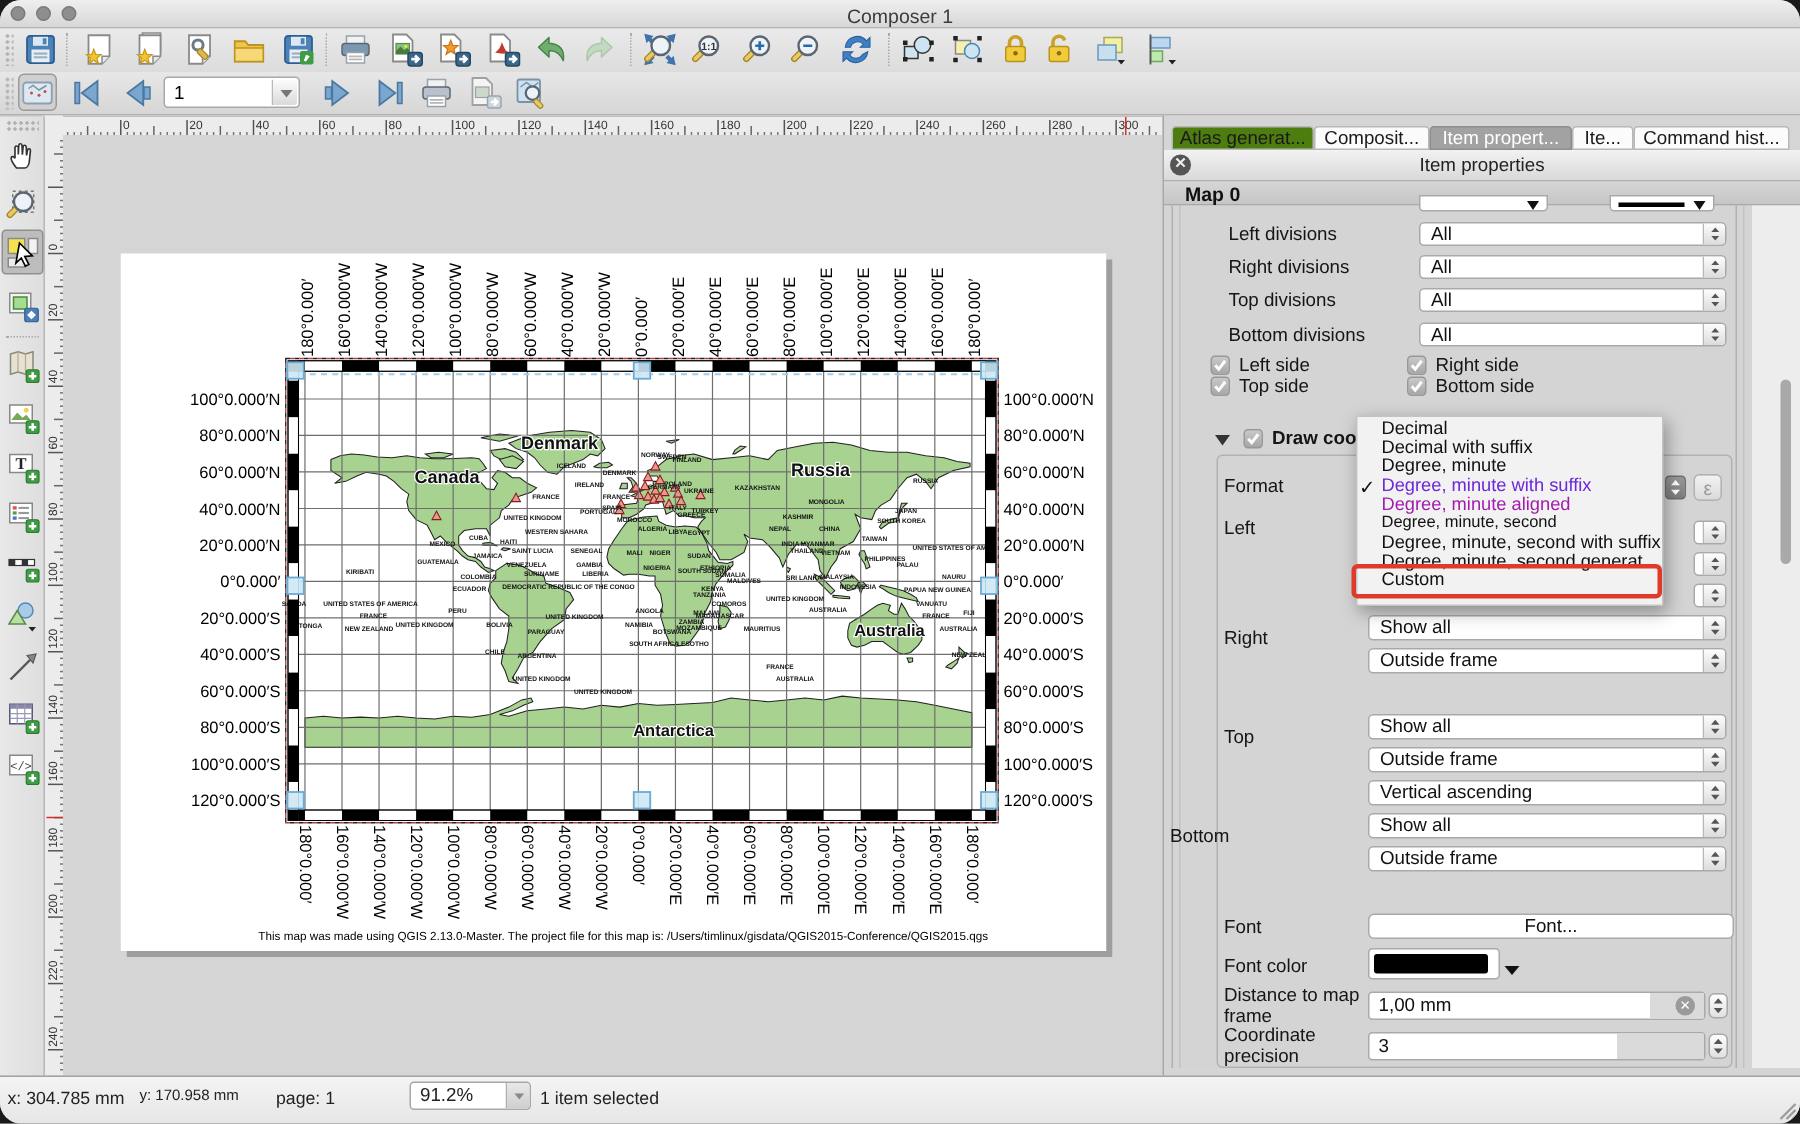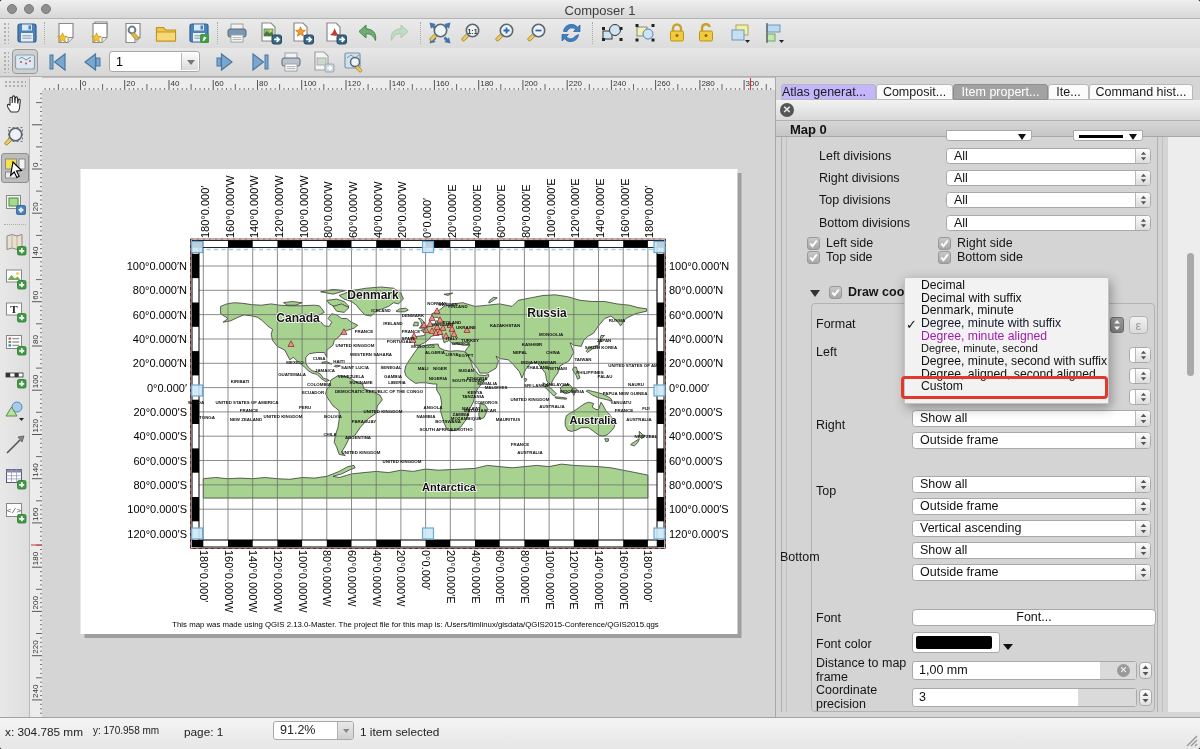--- a/index.html
+++ b/index.html
@@ -1,15 +1,15 @@
 <!DOCTYPE html>
 <html><head><meta charset="utf-8"><style>
 *{margin:0;padding:0;box-sizing:border-box}
 body{width:1200px;height:749px;background:#1a1a1a;font-family:"Liberation Sans",sans-serif;overflow:hidden}
-#win{position:absolute;left:0;top:0;width:1200px;height:749px;border-radius:3px;overflow:hidden;background:#d4d4d4}
+#win{position:absolute;left:0;top:0;width:1200px;height:749px;border-radius:14px;overflow:hidden;background:#d4d4d4}
 .abs{position:absolute}
 .tb-sep{position:absolute;width:1px;border-left:1px dotted #aaa;height:22px;top:3px}
 .grip{position:absolute;width:6px;height:22px;top:3px;background-image:radial-gradient(circle at 2px 2px,#b0b0b0 1px,transparent 1.2px);background-size:4px 4px}
 label,div{cursor:default}
 .ddrow{position:absolute;height:16px;background:#fff;border:1px solid #a9a9a9;border-radius:3.5px;font-size:12.5px;color:#111;line-height:14.5px;padding-left:7px}
 .ddrow .sp{position:absolute;right:0;top:0;width:15px;height:14px;border-left:1px solid #b8b8b8;background:linear-gradient(#fdfdfd,#dcdcdc);border-radius:0 3px 3px 0}
 .chk{position:absolute;width:13px;height:13px;border:1px solid #989898;border-radius:3px;background:linear-gradient(#c9c9c9,#a6a6a6);text-align:center;line-height:10px}
 .lbl{position:absolute;font-size:12.5px;color:#151515}
 .spinbtn{position:absolute;width:13px;height:17px;background:linear-gradient(#fefefe,#e0e0e0);border:1px solid #a9a9a9;border-radius:4px}
 </style></head><body>
@@ -973,27 +973,28 @@
 <text x="627.0" y="398.9" text-anchor="start">80°0.000′S</text>
 <text x="145.0" y="423.2" text-anchor="end">100°0.000′S</text>
 <text x="627.0" y="423.2" text-anchor="start">100°0.000′S</text>
 <text x="145.0" y="447.5" text-anchor="end">120°0.000′S</text>
 <text x="627.0" y="447.5" text-anchor="start">120°0.000′S</text>
 </g>
 <text x="373.5" y="536.5" font-family="Liberation Sans, sans-serif" font-size="7.8px" fill="#000" text-anchor="middle">This map was made using QGIS 2.13.0-Master. The project file for this map is:  /Users/timlinux/gisdata/QGIS2015-Conference/QGIS2015.qgs</text>
 </svg>
 <div class="abs" style="left:775px;top:77px;width:425px;height:640px;background:#d5d5d5;border-left:1px solid #a8a8a8"></div>
 <div class="abs" style="left:776px;top:84px;width:424px;height:16px"></div>
-<div class="abs" style="left:781px;top:84px;width:95px;height:16px;background:#c4b5fd;color:#1a1a1a;border:1px solid #b8b8b8;border-radius:3px 3px 0 0;font-size:12.5px;line-height:15px;white-space:nowrap;overflow:hidden">Atlas generat...</div>
+<div class="abs" style="left:781px;top:84px;width:95px;height:16px;background:#4d7c0f;color:#1a1a1a;border:1px solid #b8b8b8;border-radius:3px 3px 0 0;font-size:12.5px;text-align:center;line-height:15px;white-space:nowrap;overflow:hidden">Atlas generat...</div>
 <div class="abs" style="left:876px;top:84px;width:77px;height:16px;background:#fbfbfb;color:#1a1a1a;border:1px solid #b8b8b8;border-radius:3px 3px 0 0;font-size:12.5px;text-align:center;line-height:15px;white-space:nowrap;overflow:hidden">Composit...</div>
 <div class="abs" style="left:953px;top:84px;width:95px;height:16px;background:#a2a2a2;color:#fff;border:1px solid #8e8e8e;border-radius:3px 3px 0 0;font-size:12.5px;text-align:center;line-height:15px;white-space:nowrap;overflow:hidden">Item propert...</div>
 <div class="abs" style="left:1048px;top:84px;width:41px;height:16px;background:#fbfbfb;color:#1a1a1a;border:1px solid #b8b8b8;border-radius:3px 3px 0 0;font-size:12.5px;text-align:center;line-height:15px;white-space:nowrap;overflow:hidden">Ite...</div>
 <div class="abs" style="left:1089px;top:84px;width:104px;height:16px;background:#fbfbfb;color:#1a1a1a;border:1px solid #b8b8b8;border-radius:3px 3px 0 0;font-size:12.5px;text-align:center;line-height:15px;white-space:nowrap;overflow:hidden">Command hist...</div>
 <div class="abs" style="left:776px;top:100px;width:424px;height:21px;background:linear-gradient(#f2f2f2,#d9d9d9);border-bottom:1px solid #b0b0b0"></div>
 <div class="abs" style="left:780px;top:103px;width:14px;height:14px;border-radius:50%;background:#555;color:#eee;font-size:10px;text-align:center;line-height:14px;font-weight:bold">✕</div>
+<div class="abs" style="left:776px;top:103px;width:424px;text-align:center;font-size:12.5px;color:#222">Item properties</div>
 <div class="abs" style="left:776px;top:121px;width:424px;height:16px;background:linear-gradient(#d6d6d6,#c6c6c6);border-bottom:1px solid #a8a8a8"></div>
 <div class="abs" style="left:790px;top:122px;font-size:13px;font-weight:bold;color:#111">Map 0</div>
 <div class="abs" style="left:776px;top:137px;width:424px;height:575px;background:#d4d4d4"></div>
 <div class="abs" style="left:781px;top:137px;width:1px;height:575px;background:#b0b0b0"></div>
 <div class="abs" style="left:786px;top:137px;width:1px;height:575px;background:#c2c2c2"></div>
 <div class="abs" style="left:1157px;top:137px;width:1px;height:575px;background:#b0b0b0"></div>
 <div class="abs" style="left:1162px;top:137px;width:1px;height:575px;background:#c2c2c2"></div>
 <div class="abs" style="left:1168px;top:137px;width:32px;height:575px;background:#ededed"></div>
 <div class="abs" style="left:1187px;top:253px;width:7px;height:123px;background:#a9a9a9;border-radius:4px"></div>
 <div class="ddrow" style="left:946px;top:130px;width:86px;height:11px;border-radius:0 0 3px 3px">
@@ -1126,26 +1127,26 @@
 <div class="lbl" style="left:816px;top:684px;width:92px;line-height:13.5px">Coordinate precision</div>
 <div class="abs" style="left:912px;top:688px;width:225px;height:19px;background:#fff;border:1px solid #a9a9a9;border-radius:3px;font-size:12.5px;line-height:17px;padding-left:6px;color:#111">3</div>
 <div class="abs" style="left:1078px;top:689px;width:58px;height:17px;background:#dadada"></div>
 <div class="spinbtn" style="left:1139px;top:689px"><svg width="11" height="15" viewBox="0 0 11 15">
         <path d="M2.5 6l3-3.5 3 3.5z" fill="#555"></path>
         <path d="M2.5 9l3 3.5 3-3.5z" fill="#555"></path>
       </svg></div>
 <div class="abs" style="left:904px;top:276.5px;width:205px;height:127px;background:#f2f2f2;border:1px solid #c4c4c4;border-radius:1px;box-shadow:2px 4px 12px rgba(0,0,0,0.35);z-index:40"></div>
 <div class="abs" style="left:921px;top:279.0px;font-size:12.2px;color:#111;z-index:41;white-space:nowrap;line-height:12.6px">Decimal</div>
 <div class="abs" style="left:921px;top:291.6px;font-size:12.2px;color:#111;z-index:41;white-space:nowrap;line-height:12.6px">Decimal with suffix</div>
-<div class="abs" style="left:921px;top:304.3px;font-size:12.2px;color:#111;z-index:41;white-space:nowrap;line-height:12.6px">Denmark, minute</div>
-<div class="abs" style="left:921px;top:316.9px;font-size:12.2px;color:#0f172a;z-index:41;white-space:nowrap;line-height:12.6px">Degree, minute with suffix</div>
+<div class="abs" style="left:921px;top:304.3px;font-size:12.2px;color:#111;z-index:41;white-space:nowrap;line-height:12.6px">Degree, minute</div>
+<div class="abs" style="left:921px;top:316.9px;font-size:12.2px;color:#6d28d9;z-index:41;white-space:nowrap;line-height:12.6px">Degree, minute with suffix</div>
 <div class="abs" style="left:921px;top:329.6px;font-size:12.2px;color:#a21caf;z-index:41;white-space:nowrap;line-height:12.6px">Degree, minute aligned</div>
 <div class="abs" style="left:921px;top:342.2px;font-size:11px;color:#111;z-index:41;white-space:nowrap;line-height:12.6px">Degree, minute, second</div>
 <div class="abs" style="left:921px;top:354.9px;font-size:12.2px;color:#111;z-index:41;white-space:nowrap;line-height:12.6px">Degree, minute, second with suffix</div>
-<div class="abs" style="left:921px;top:367.6px;font-size:12.2px;color:#111;z-index:41;white-space:nowrap;line-height:12.6px">Degree, aligned, second aligned</div>
+<div class="abs" style="left:921px;top:367.6px;font-size:12.2px;color:#111;z-index:41;white-space:nowrap;line-height:12.6px">Degree, minute, second generat</div>
 <div class="abs" style="left:921px;top:380.2px;font-size:12.2px;color:#111;z-index:41;white-space:nowrap;line-height:12.6px">Custom</div>
 <div class="abs" style="left:906px;top:317px;font-size:13px;color:#111;z-index:41">✓</div>
 <div class="abs" style="left:901px;top:375.5px;width:207px;height:23px;border:3px solid #e03a2c;border-radius:4px;z-index:42"></div>
 <div class="abs" style="left:0;top:717px;width:1200px;height:32px;background:linear-gradient(#f4f4f4,#e6e6e6);border-top:1px solid #a2a2a2"></div>
 <div class="abs" style="left:5px;top:725px;font-size:11.8px;color:#222">x: 304.785 mm</div>
 <div class="abs" style="left:93px;top:725px;font-size:10px;color:#222">y: 170.958 mm</div>
 <div class="abs" style="left:184px;top:725px;font-size:11.8px;color:#222">page: 1</div>
 <div class="abs" style="left:273px;top:721px;width:81px;height:19px;background:#fff;border:1px solid #a8a8a8;border-radius:3px;font-size:12.5px;line-height:17px;padding-left:6px;color:#222">91.2%<div class="abs" style="right:0px;top:0px;width:16px;height:17px;background:linear-gradient(#e8e8e8,#cfcfcf);border-left:1px solid #b0b0b0;border-radius:0 2px 2px 0"><svg width="16" height="17">
           <path d="M5 7l3.2 4 3.2-4z" fill="#888"></path>
         </svg></div></div>

